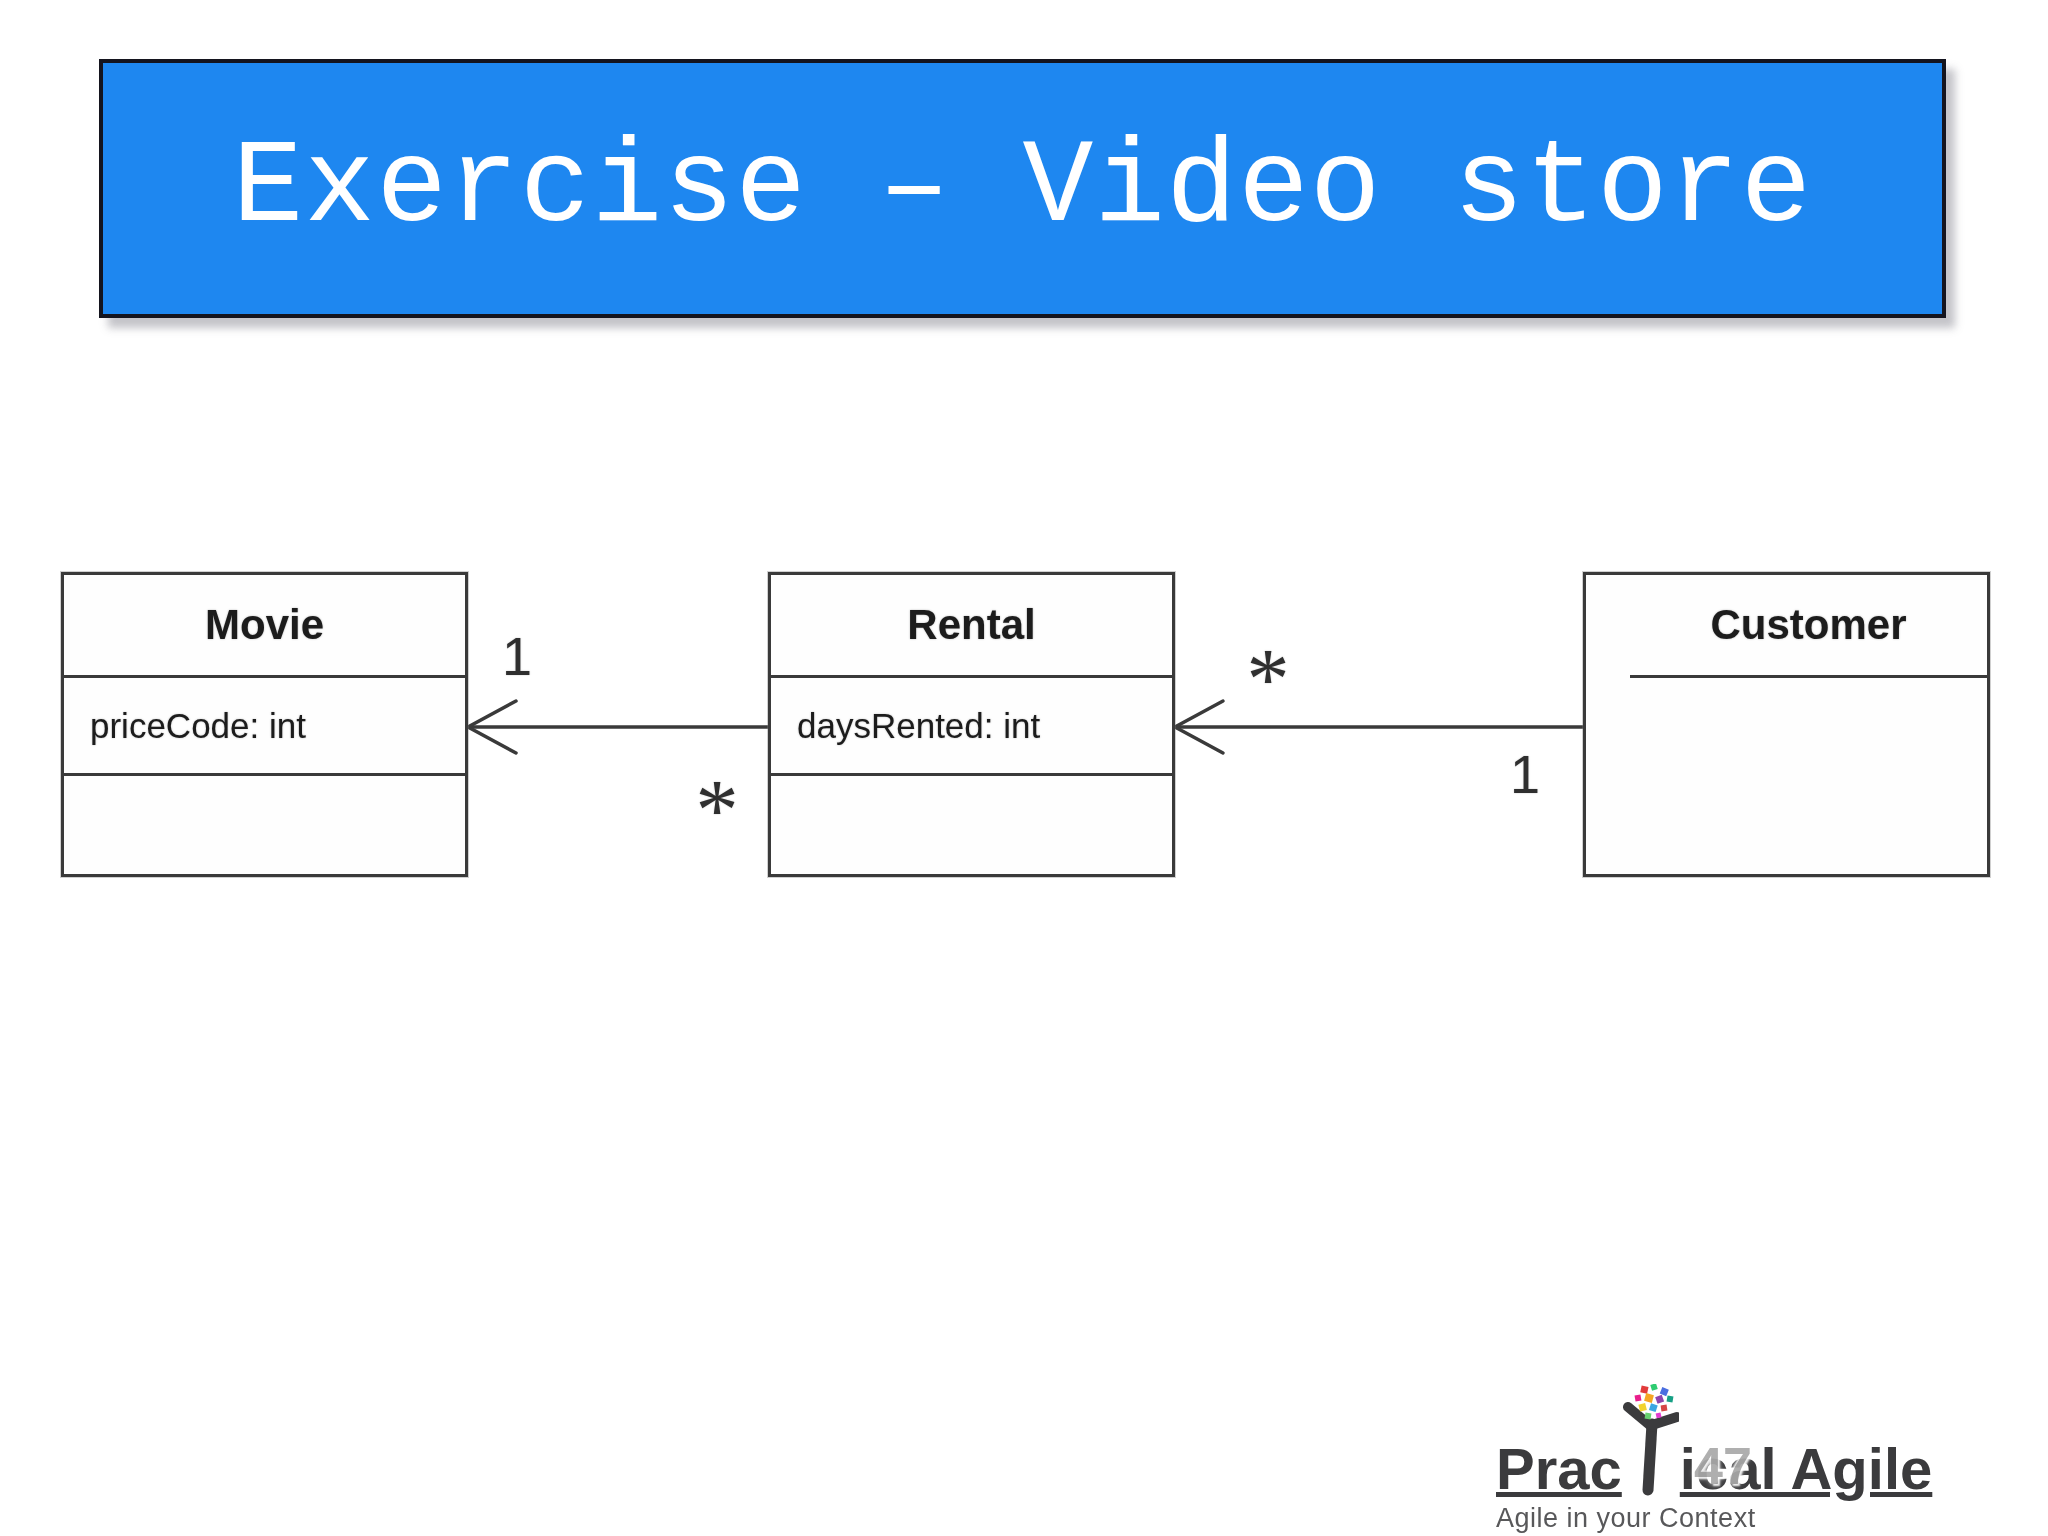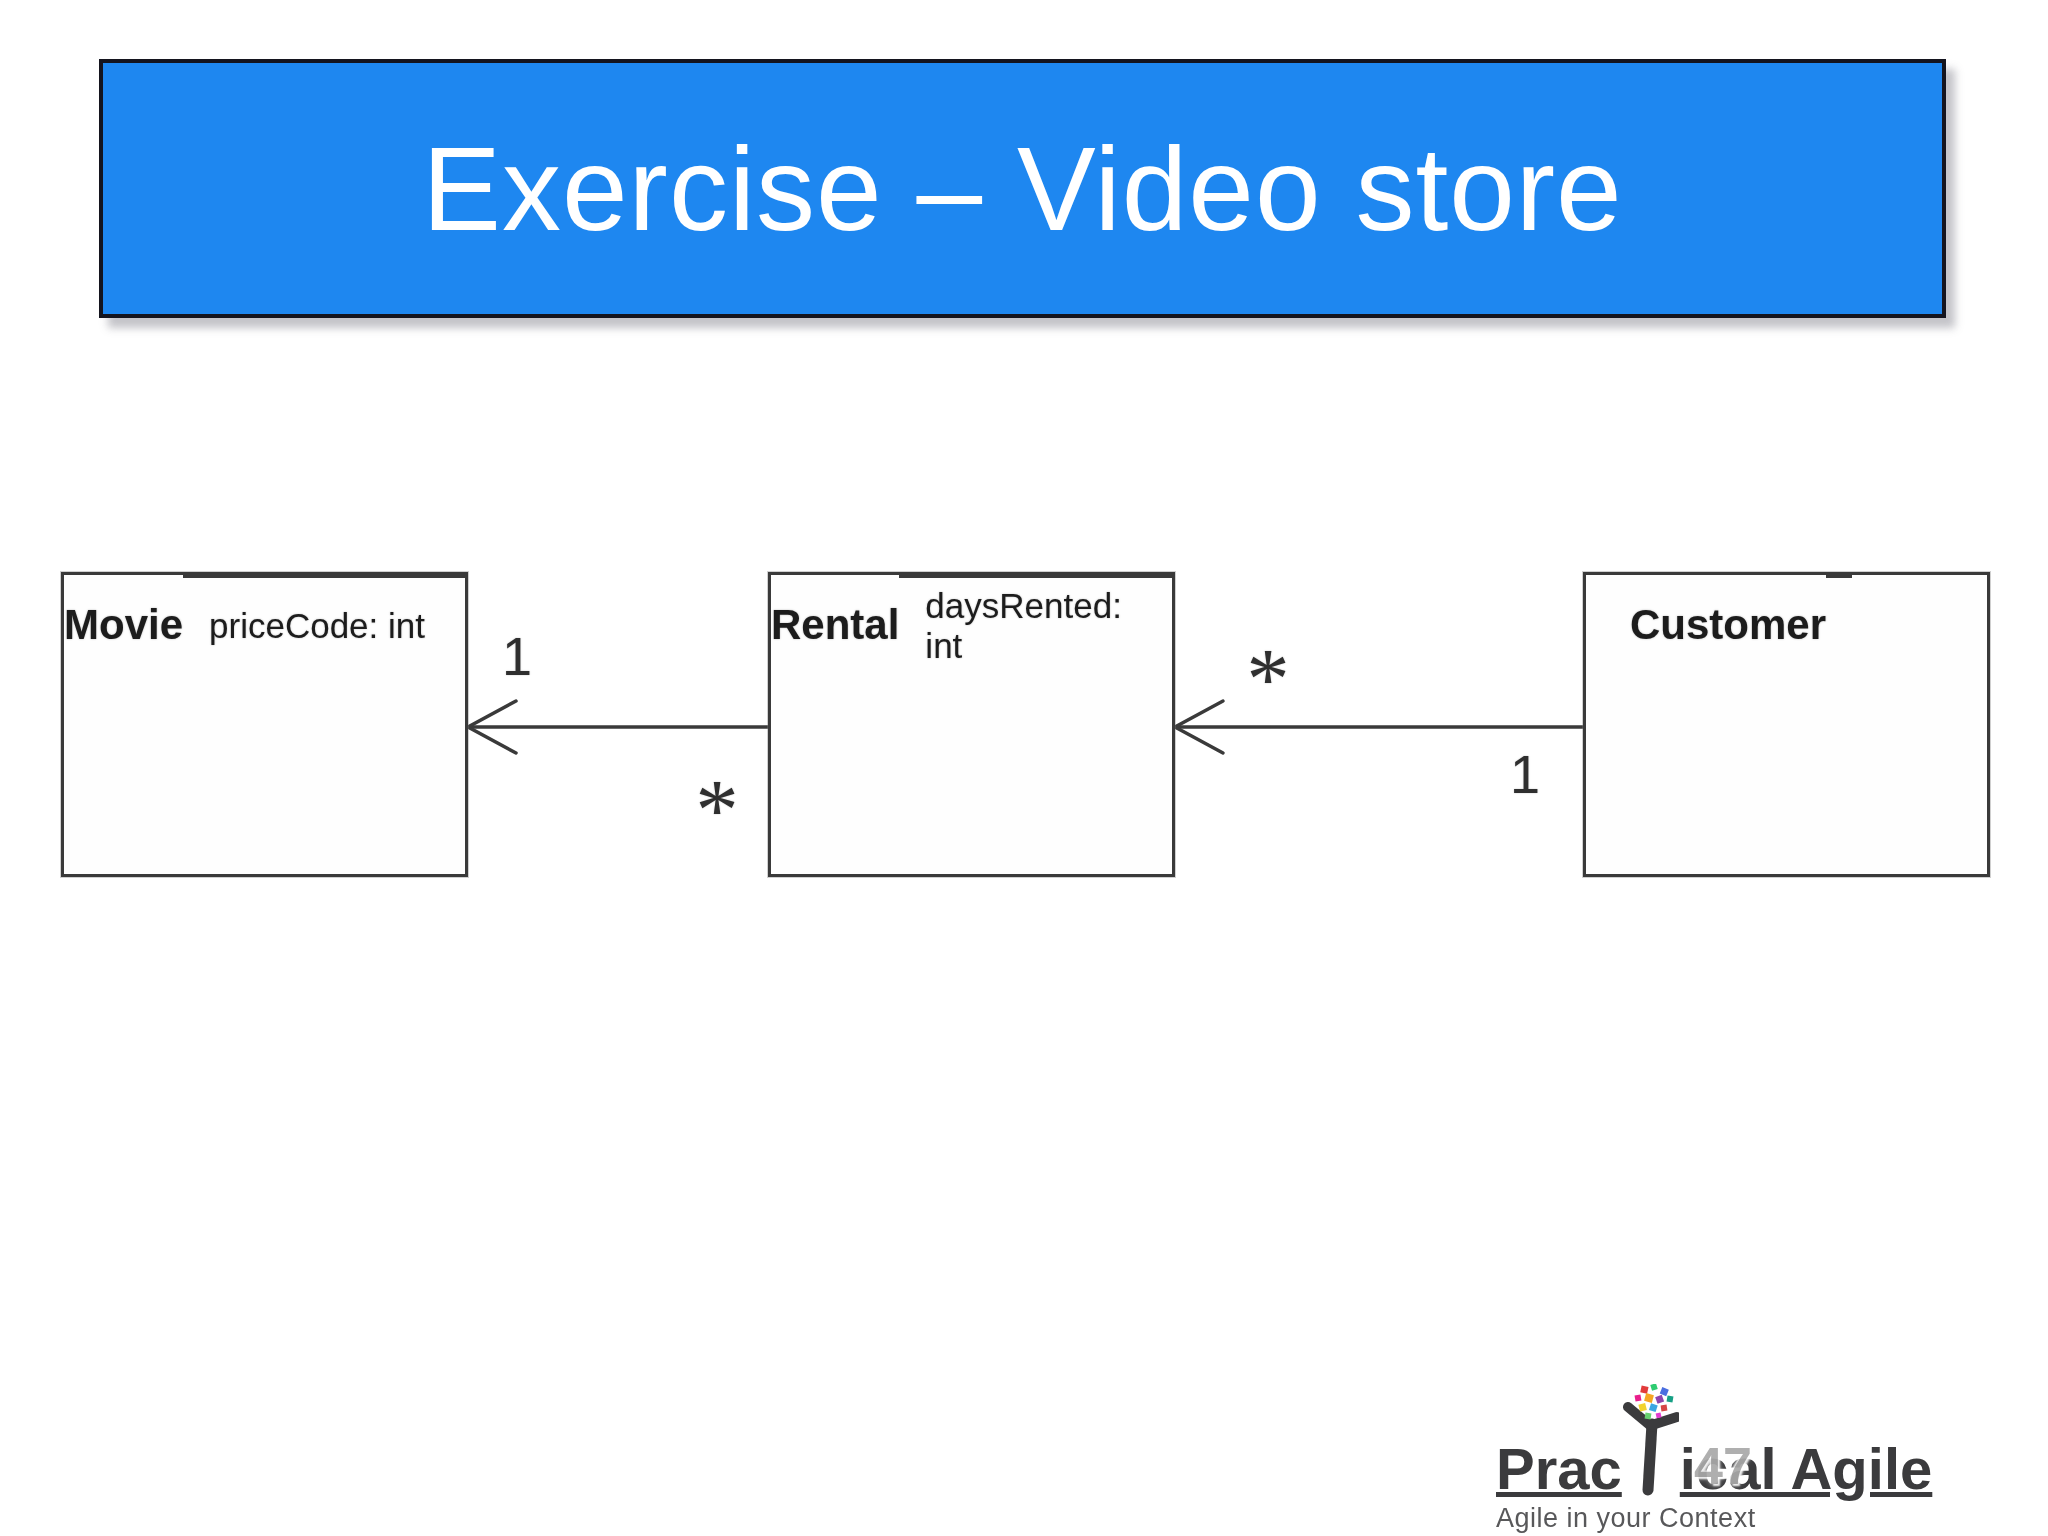--- a/index.html
+++ b/index.html
@@ -13,30 +13,30 @@
   .banner{
     position:absolute;left:99px;top:59px;width:1847px;height:259px;
     box-sizing:border-box;
     background:#1e87f0;
     border:4px solid #14141e;
     box-shadow:9px 10px 8px rgba(125,125,135,0.45);
     display:flex;align-items:center;justify-content:center;
   }
   .banner h1{
     margin:0;font-size:118px;font-weight:400;color:#ffffff;
-    letter-spacing:1px;white-space:nowrap;
+    letter-spacing:1px;white-space:nowrap;font-family:Liberation Mono, monospace;
   }
 
   
   .uml-class{
     position:absolute;top:572px;width:407px;height:305px;
     box-sizing:border-box;background:#fefefe;
     border:3px solid #3a3a3a;
     box-shadow:0 0 0 1px rgba(120,120,120,0.35);
-    display:flex;flex-direction:row;
+    display:flex;flex-direction:column;
     color:#1c1c1c;
   }
   .uml-class .c-title{
     height:100px;display:flex;align-items:center;justify-content:center;
     font-weight:bold;font-size:42px;
     text-shadow:0 0 2px rgba(40,40,40,0.35);
   }
   .uml-class .c-attrs,
   .uml-class .c-ops{
     border-top:3px solid #3a3a3a;

